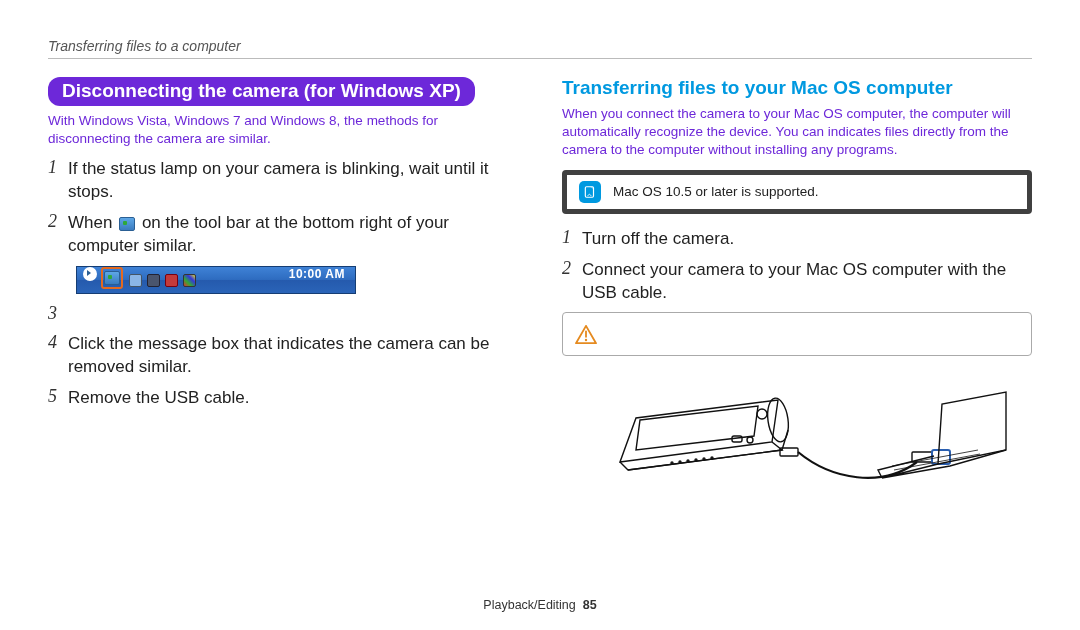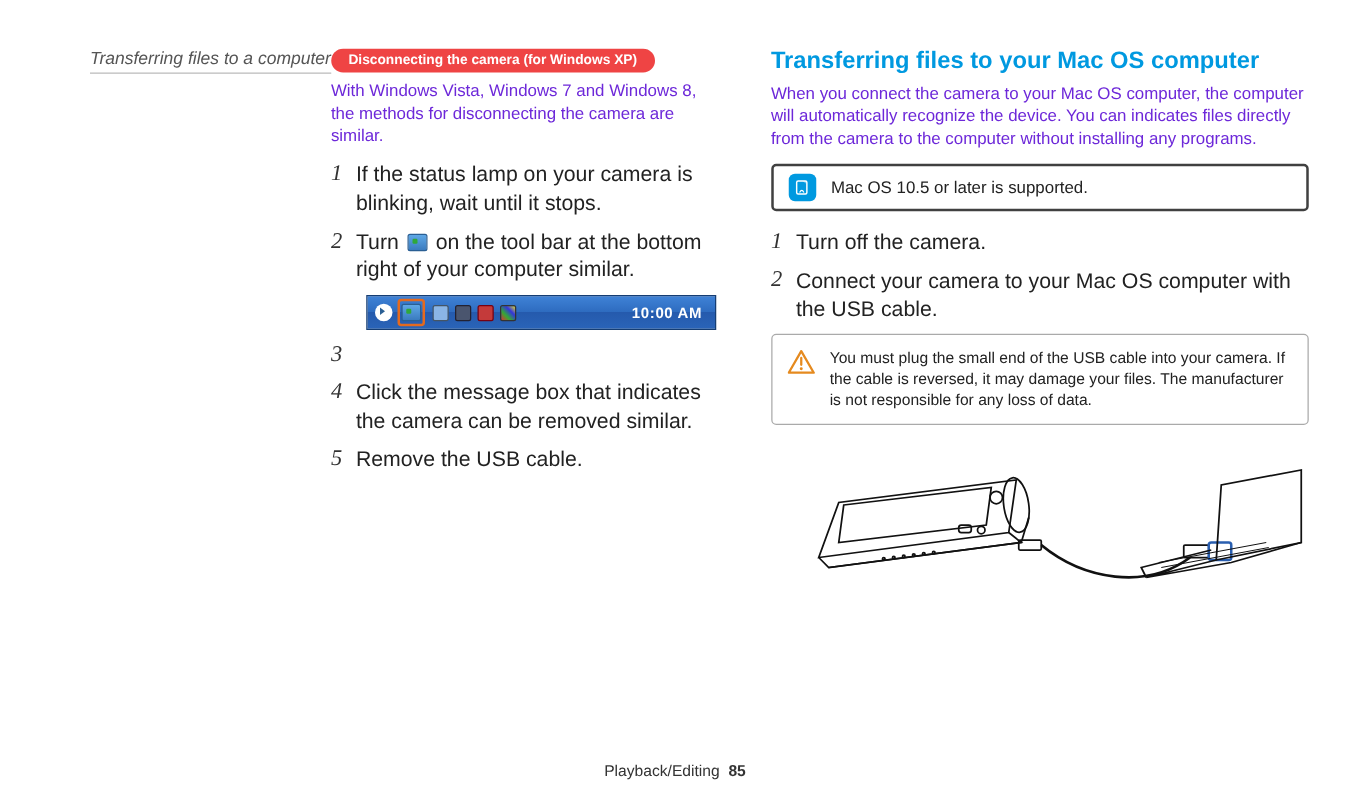--- a/index.html
+++ b/index.html
@@ -1,21 +1,22 @@
 <!DOCTYPE html>
 <html><head>
 <meta charset="utf-8">
 <style>
   * { box-sizing: border-box; margin: 0; padding: 0; }
   html, body { width: 1080px; height: 630px; font-family: "Segoe UI", "Helvetica Neue", Arial, sans-serif; color: #222; background: #fff; }
   .page {
     width: 1080px;
     height: 630px;
-    padding: 38px 48px 20px 72px;
-    display: flex;
+    padding: 38px 48px 20px 48px;
+    display: flex;
+    flex-direction: column;
     position: relative;
   }
   .page-top { flex: 0 0 auto; }
   .running-head {
     font-size: 14px;
     font-style: italic;
     color: #555;
     margin-bottom: 4px;
   }
   .rule {
@@ -24,23 +25,23 @@
     margin-bottom: 18px;
   }
   .columns {
     display: flex;
     gap: 44px;
     flex: 1 1 auto;
   }
   .col { flex: 1 1 0; }
   .pill {
     display: inline-block;
-    background: #ef4444;
+    background: #6d28d9;
     color: #fff;
-    font-size: 11px;
+    font-size: 19px;
     font-weight: 600;
     padding: 3px 14px 4px 14px;
     border-radius: 12px;
     margin-bottom: 6px;
   }
   .body-text {
     font-size: 13.5px;
     line-height: 1.35;
     color: #6d28d9;
     margin-bottom: 10px;
@@ -83,21 +84,20 @@
     background: #2fa83a;
     border-radius: 1px;
   }
   .taskbar {
     margin: 6px 0 10px 28px;
     width: 280px;
     height: 28px;
     background: linear-gradient(#3f82d6 0%, #2e6cc0 48%, #255aad 50%, #2a64b8 100%);
     border: 1px solid #153d73;
     display: flex;
-    align-items: center;
     position: relative;
   }
   .tb-arrow {
     width: 14px; height: 14px;
     background: #fff;
     border-radius: 50%;
     margin-left: 6px;
     position: relative;
   }
   .tb-arrow::after {
@@ -143,21 +143,21 @@
   .section-title {
     color: #0099e0;
     font-size: 19px;
     font-weight: 600;
     margin-bottom: 6px;
   }
   .note-box {
     display: flex;
     align-items: center;
     gap: 12px;
-    border: 2px solid #404040;
+    border: 5px solid #404040;
     border-radius: 4px;
     padding: 6px 12px;
     margin: 8px 0 14px 0;
   }
   .note-icon {
     flex: 0 0 22px;
     width: 22px; height: 22px;
     border-radius: 5px;
     display: flex;
     align-items: center;
@@ -183,21 +183,21 @@
   .warn-icon svg { width: 22px; height: 20px; }
   .warn-text { font-size: 12.5px; line-height: 1.35; }
   .illustration {
     margin-top: 6px;
     display: flex;
     justify-content: center;
   }
   .illustration svg { width: 430px; height: 130px; }
   .footer {
     position: absolute;
-    bottom: 6px;
+    bottom: 18px;
     left: 0; right: 0;
     text-align: center;
     font-size: 12.5px;
     color: #333;
   }
   .footer .fnum { font-weight: 600; }
 </style>
 </head>
 <body>
 
@@ -214,21 +214,21 @@
       <div class="body-text">With Windows Vista, Windows 7 and Windows 8, the methods for disconnecting the camera are similar.</div>
 
       <ol class="steps">
         <li class="step">
           <span class="step-num">1</span>
           <span class="step-text">If the status lamp on your camera is blinking, wait until it stops.</span>
         </li>
         <li class="step">
           <span class="step-num">2</span>
           <span class="step-text">
-            <span class="step-text-inline">Turn</span>
+            <span class="step-text-inline">When</span>
             <span class="tray-icon-inline"></span>
             <span class="step-text-inline">on the tool bar at the bottom right of your computer similar.</span>
           </span>
         </li>
       </ol>
 
       <div class="taskbar">
         <div class="tb-arrow"></div>
         <div class="tb-highlight">
           <span class="tray-icon-inline"></span>
@@ -284,21 +284,20 @@
       </ol>
 
       <div class="warn-box">
         <div class="warn-icon">
           <svg viewBox="0 0 24 22">
             <path d="M12 1 L23 20 L1 20 Z" fill="none" stroke="#e58a1f" stroke-width="2" stroke-linejoin="round"></path>
             <line x1="12" y1="7" x2="12" y2="13" stroke="#e58a1f" stroke-width="2" stroke-linecap="round"></line>
             <circle cx="12" cy="16.5" r="1.3" fill="#e58a1f"></circle>
           </svg>
         </div>
-        <div class="warn-text">You must plug the small end of the USB cable into your camera. If the cable is reversed, it may damage your files. The manufacturer is not responsible for any loss of data.</div>
       </div>
 
       <div class="illustration">
         <svg viewBox="0 0 430 130">
 
           <g stroke="#111" stroke-width="1.4" fill="none">
             <path d="M38 92 L190 72 L196 30 L54 48 Z"></path>
 
             <path d="M58 50 L176 36 L172 66 L54 80 Z"></path>
 

